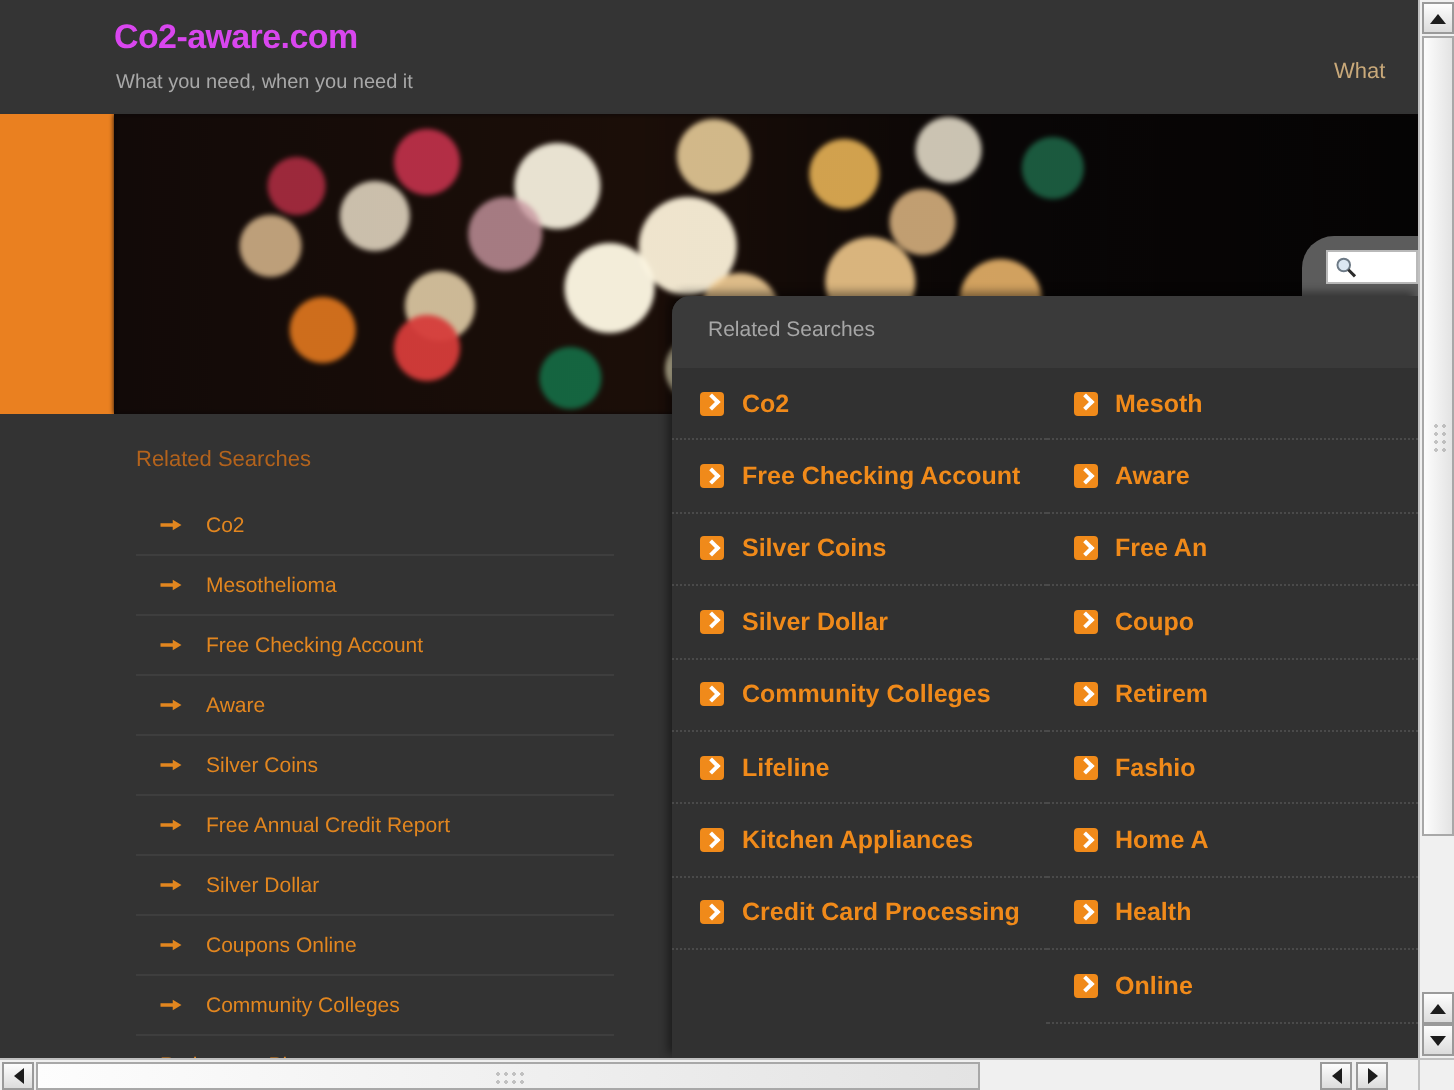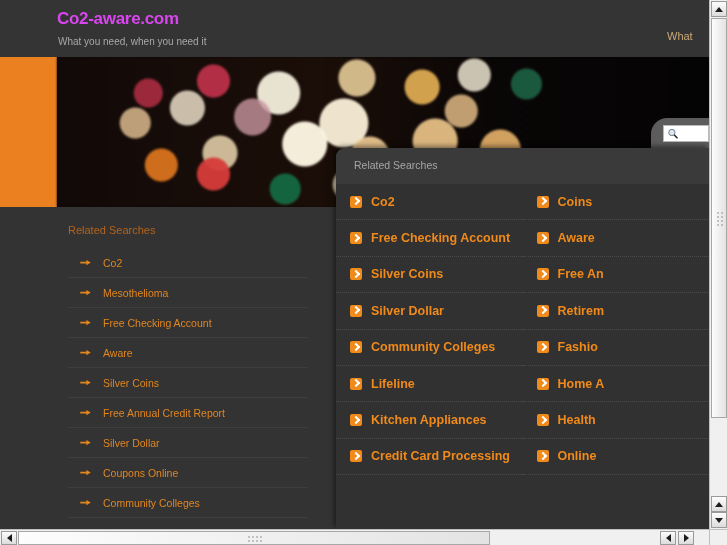--- a/index.html
+++ b/index.html
@@ -403,29 +403,33 @@
             <span class="ov-label">Kitchen Appliances</span>
           </div>
           <div class="ov-row">
             <span class="ov-icon"></span>
             <span class="ov-label">Credit Card Processing</span>
           </div>
         </div>
       <div class="ov-col" id="ov-col-right">
           <div class="ov-row">
             <span class="ov-icon"></span>
-            <span class="ov-label">Coins</span>
+            <span class="ov-label">Mesoth</span>
           </div>
           <div class="ov-row">
             <span class="ov-icon"></span>
             <span class="ov-label">Aware</span>
           </div>
           <div class="ov-row">
             <span class="ov-icon"></span>
             <span class="ov-label">Free An</span>
+          </div>
+          <div class="ov-row">
+            <span class="ov-icon"></span>
+            <span class="ov-label">Coupo</span>
           </div>
           <div class="ov-row">
             <span class="ov-icon"></span>
             <span class="ov-label">Retirem</span>
           </div>
           <div class="ov-row">
             <span class="ov-icon"></span>
             <span class="ov-label">Fashio</span>
           </div>
           <div class="ov-row">

